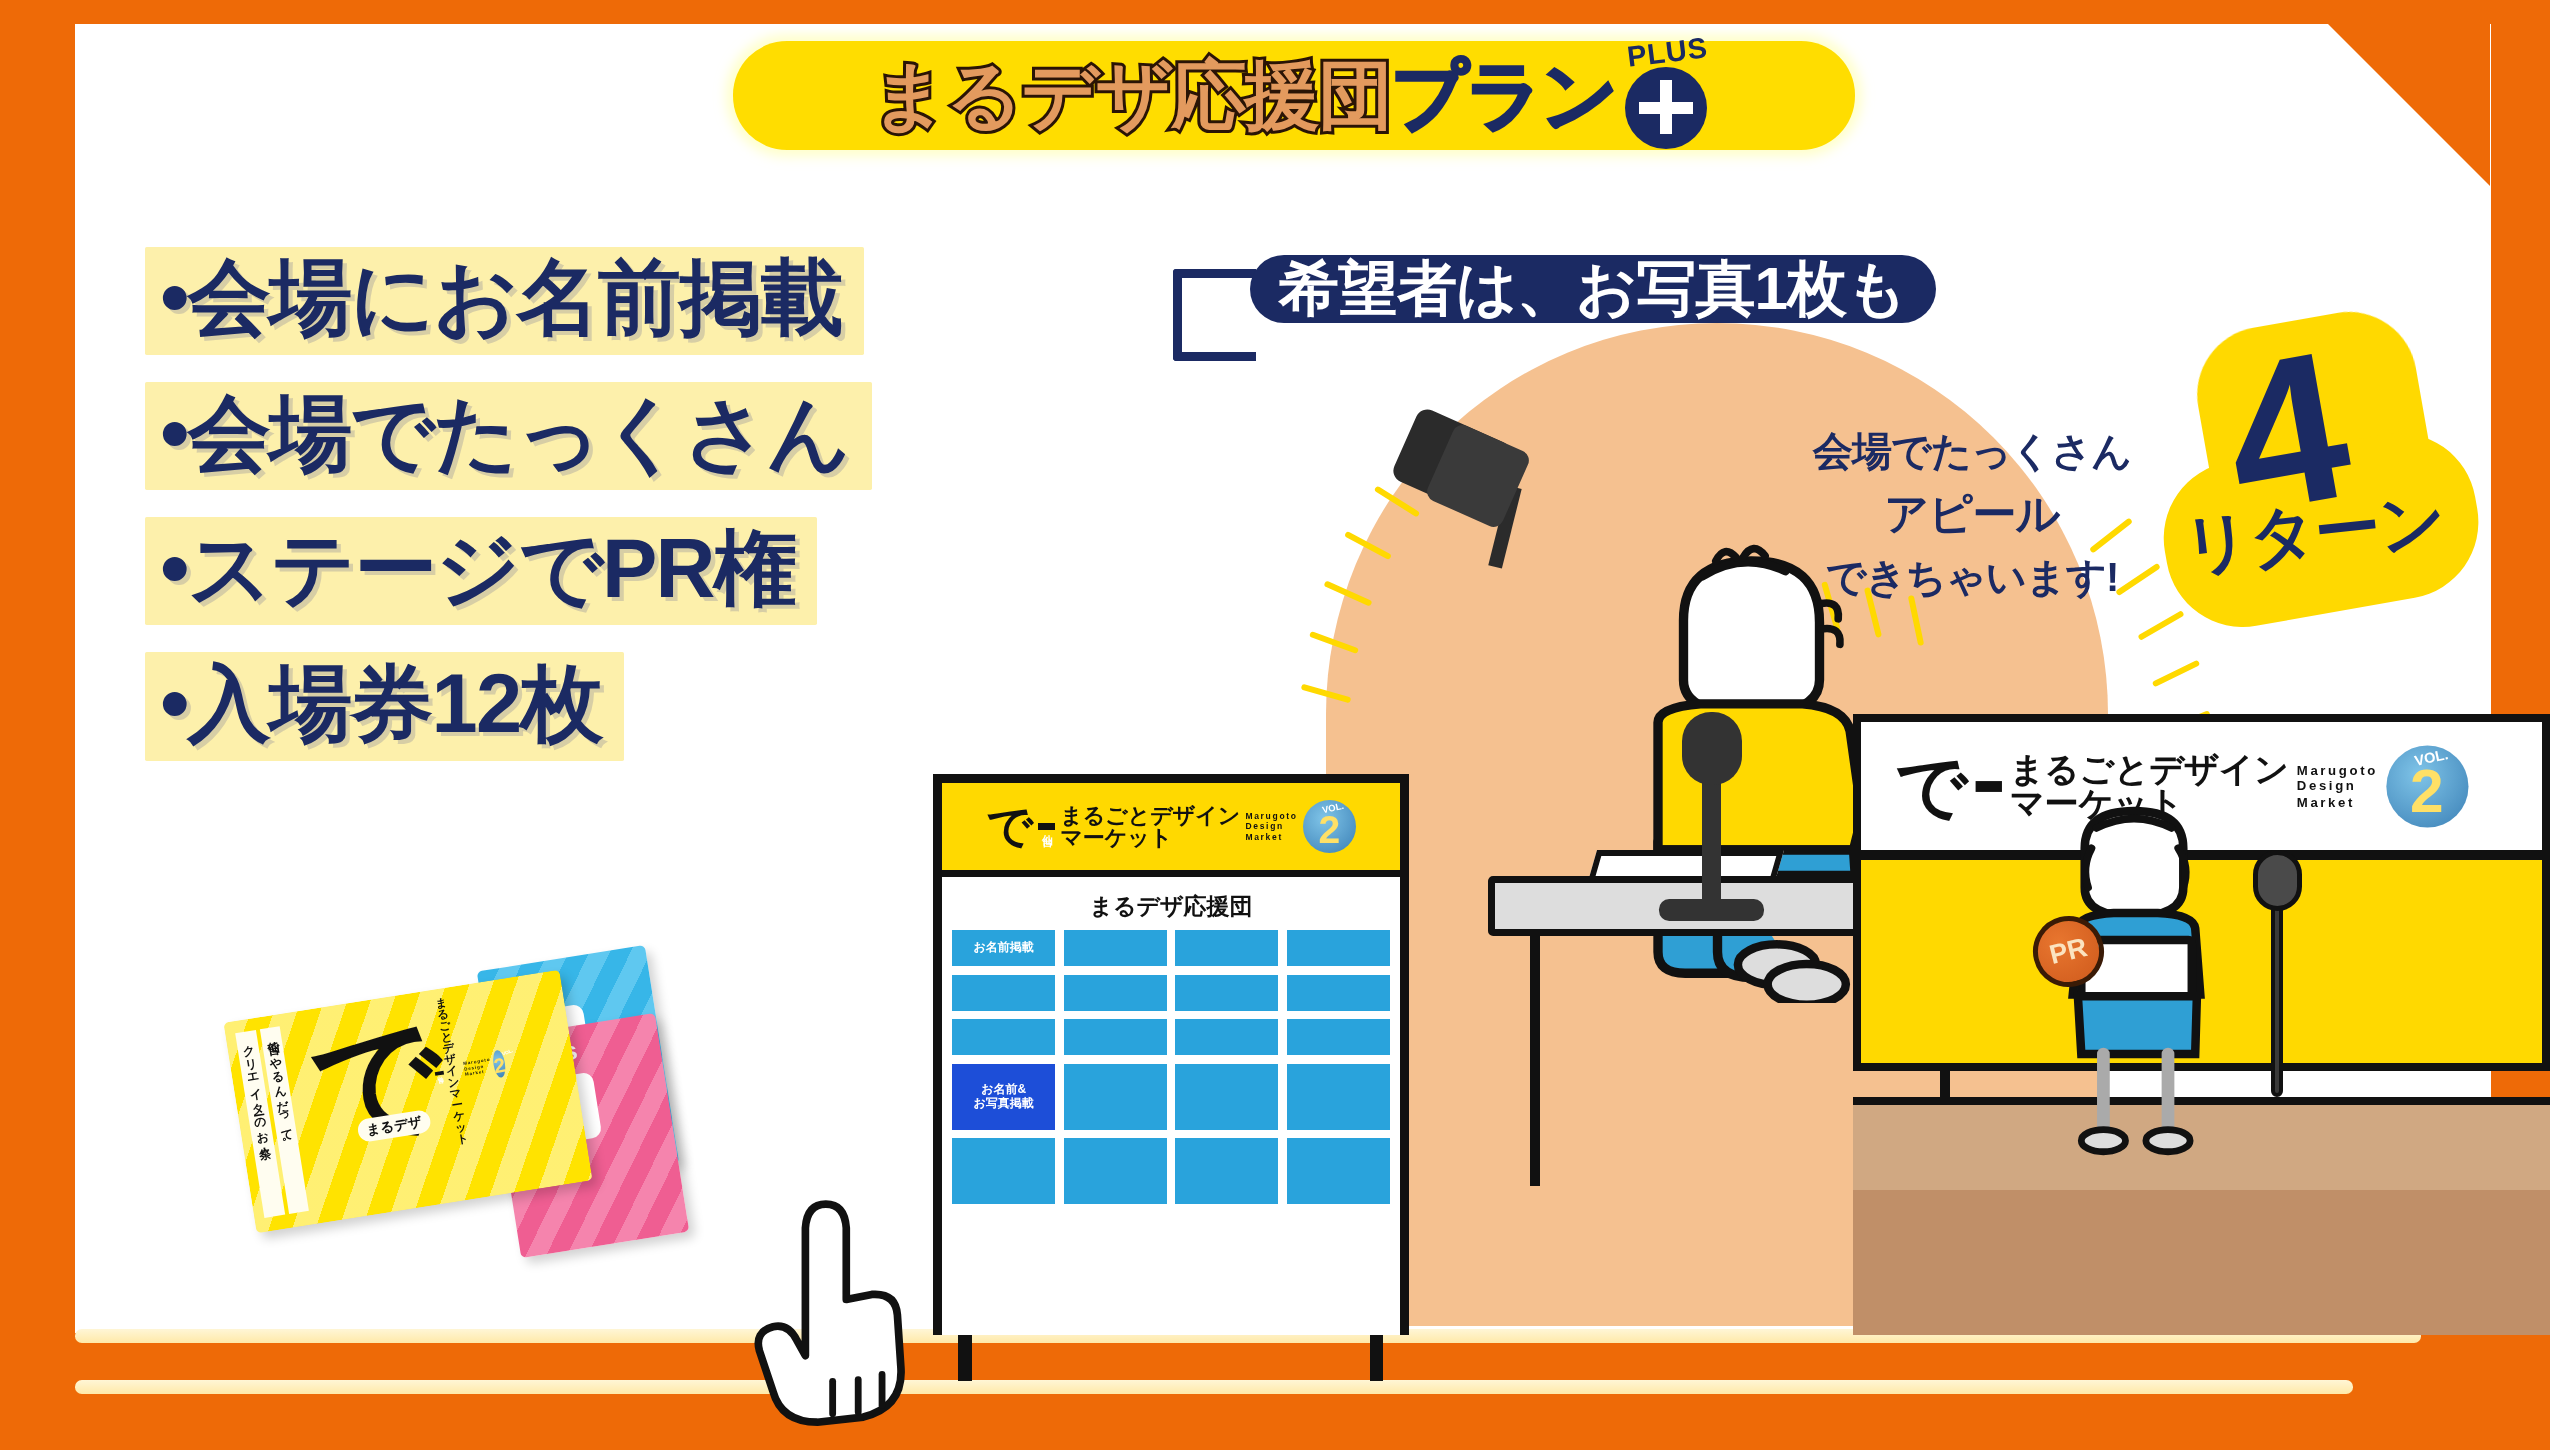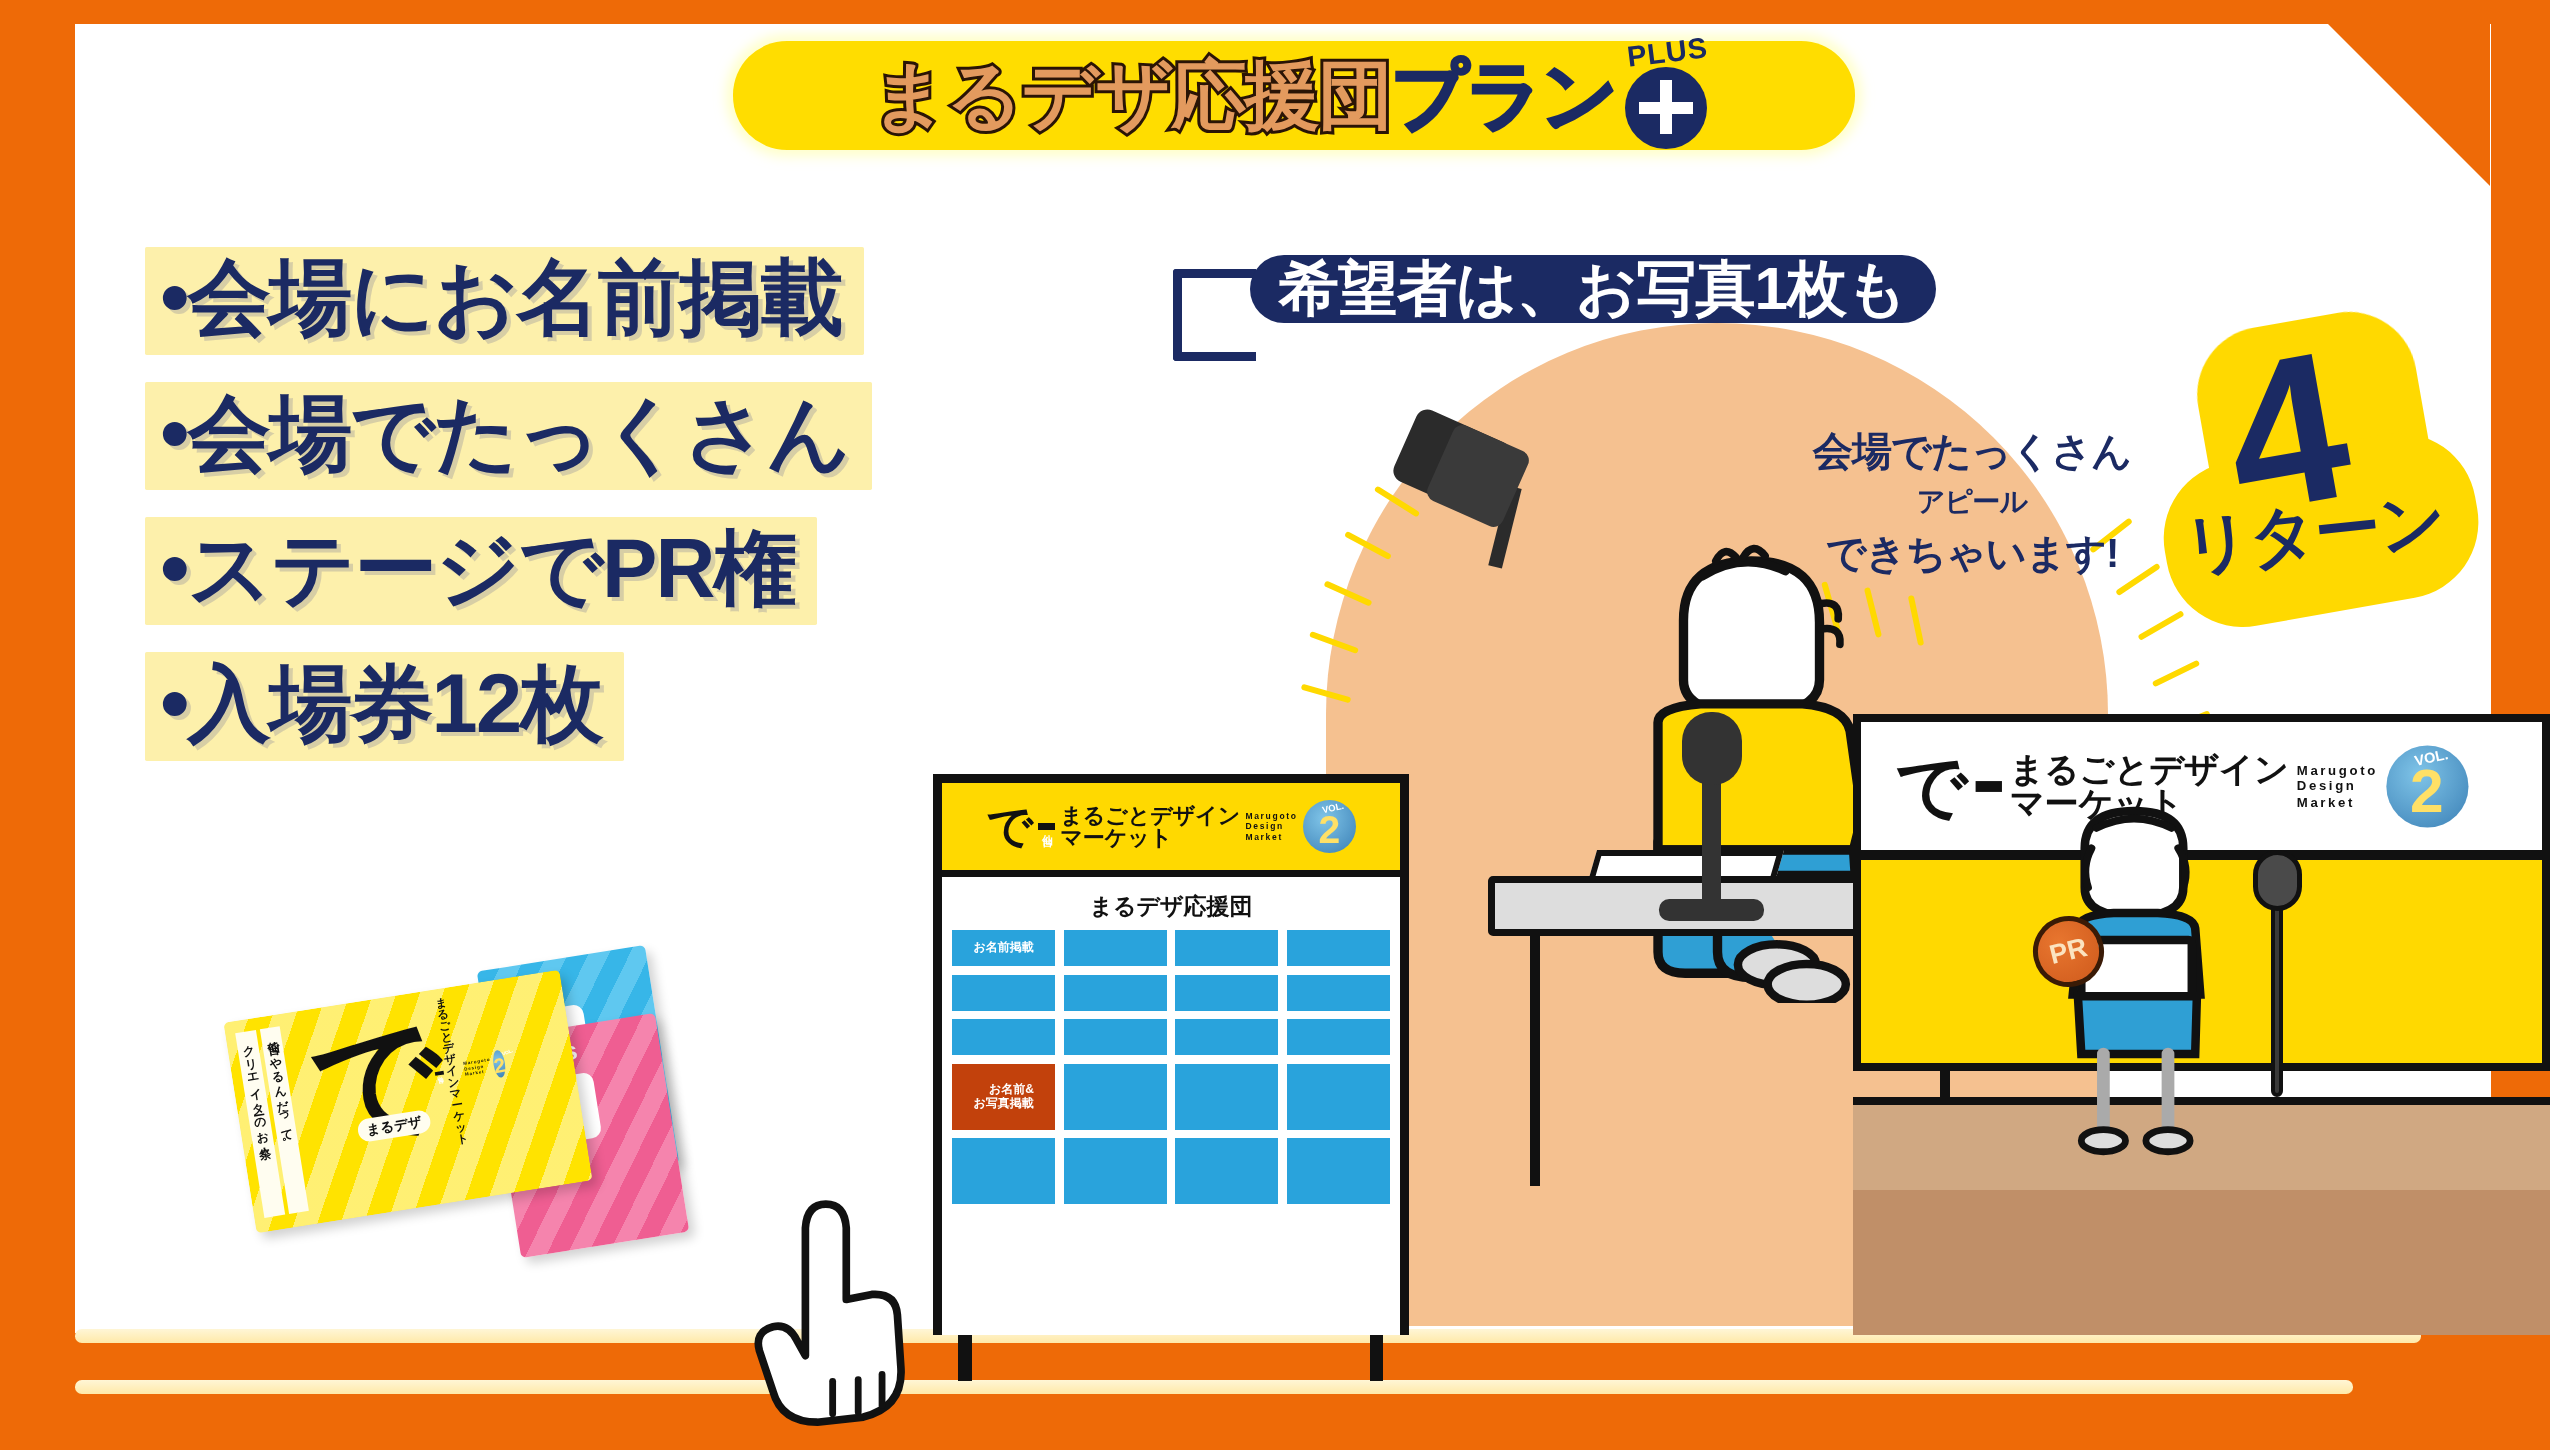--- a/index.html
+++ b/index.html
@@ -186,21 +186,21 @@
   .appeal {
     position: absolute; left: 1768px; top: 421px;
     width: 408px; text-align: center;
   }
   .appeal div {
     color: #1b2a63; font-weight: 900;
     font-size: 40px; line-height: 1.5;
     letter-spacing: -0.9px;
     white-space: nowrap;
   }
-  .appeal .a2 { font-size: 28px; }
+  .appeal .a2 { font-size: 44px; }
 
   
   .arc-bg {
     position: absolute; left: 1326px; top: 323px;
     width: 782px; height: 1003px;
     background: #f5c190;
     border-radius: 391px 391px 0 0;
   }
   .ray {
     position: absolute;
@@ -545,21 +545,21 @@
         <div class="cell" style="background: rgb(41, 163, 220);"></div>
         <div class="cell" style="background: rgb(41, 163, 220);"></div>
         <div class="cell" style="background: rgb(41, 163, 220);"></div>
         <div class="cell" style="background: rgb(41, 163, 220);"></div>
         <div class="cell" style="background: rgb(41, 163, 220);"></div>
         <div class="cell" style="background: rgb(41, 163, 220);"></div>
         <div class="cell" style="background: rgb(41, 163, 220);"></div>
         <div class="cell" style="background: rgb(41, 163, 220);"></div>
         <div class="cell" style="background: rgb(41, 163, 220);"></div>
         <div class="cell" style="background: rgb(41, 163, 220);"></div>
-        <div class="cell tall" style="background: #c2410c; text-align: right;">お名前&amp;<br>お写真掲載</div>
+        <div class="cell tall" style="background: #1d4ed8;">お名前&amp;<br>お写真掲載</div>
         <div class="cell tall" style="background: rgb(41, 163, 220);"></div>
         <div class="cell tall" style="background: rgb(41, 163, 220);"></div>
         <div class="cell tall" style="background: rgb(41, 163, 220);"></div>
         <div class="cell tall" style="background: rgb(41, 163, 220);"></div>
         <div class="cell tall" style="background: rgb(41, 163, 220);"></div>
         <div class="cell tall" style="background: rgb(41, 163, 220);"></div>
         <div class="cell tall" style="background: rgb(41, 163, 220);"></div>
       </div>
     <div class="board-legs">
       <div class="board-leg" style="left:25.5px"></div>

